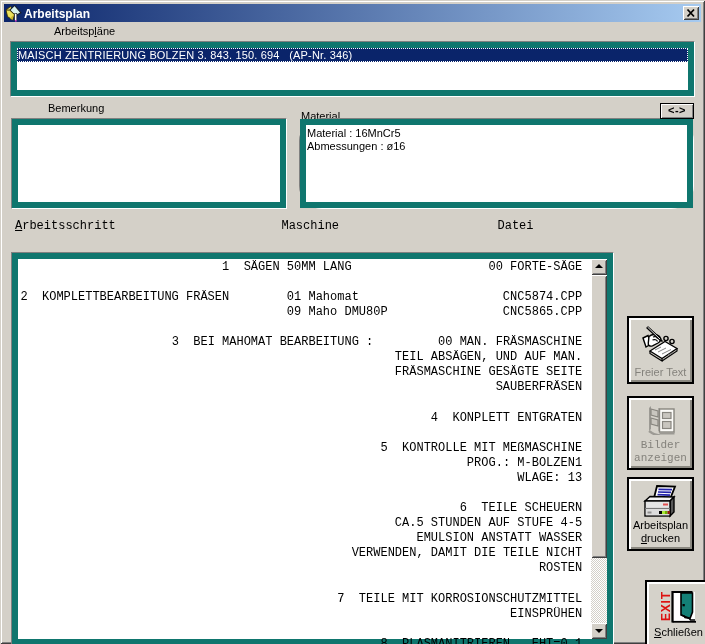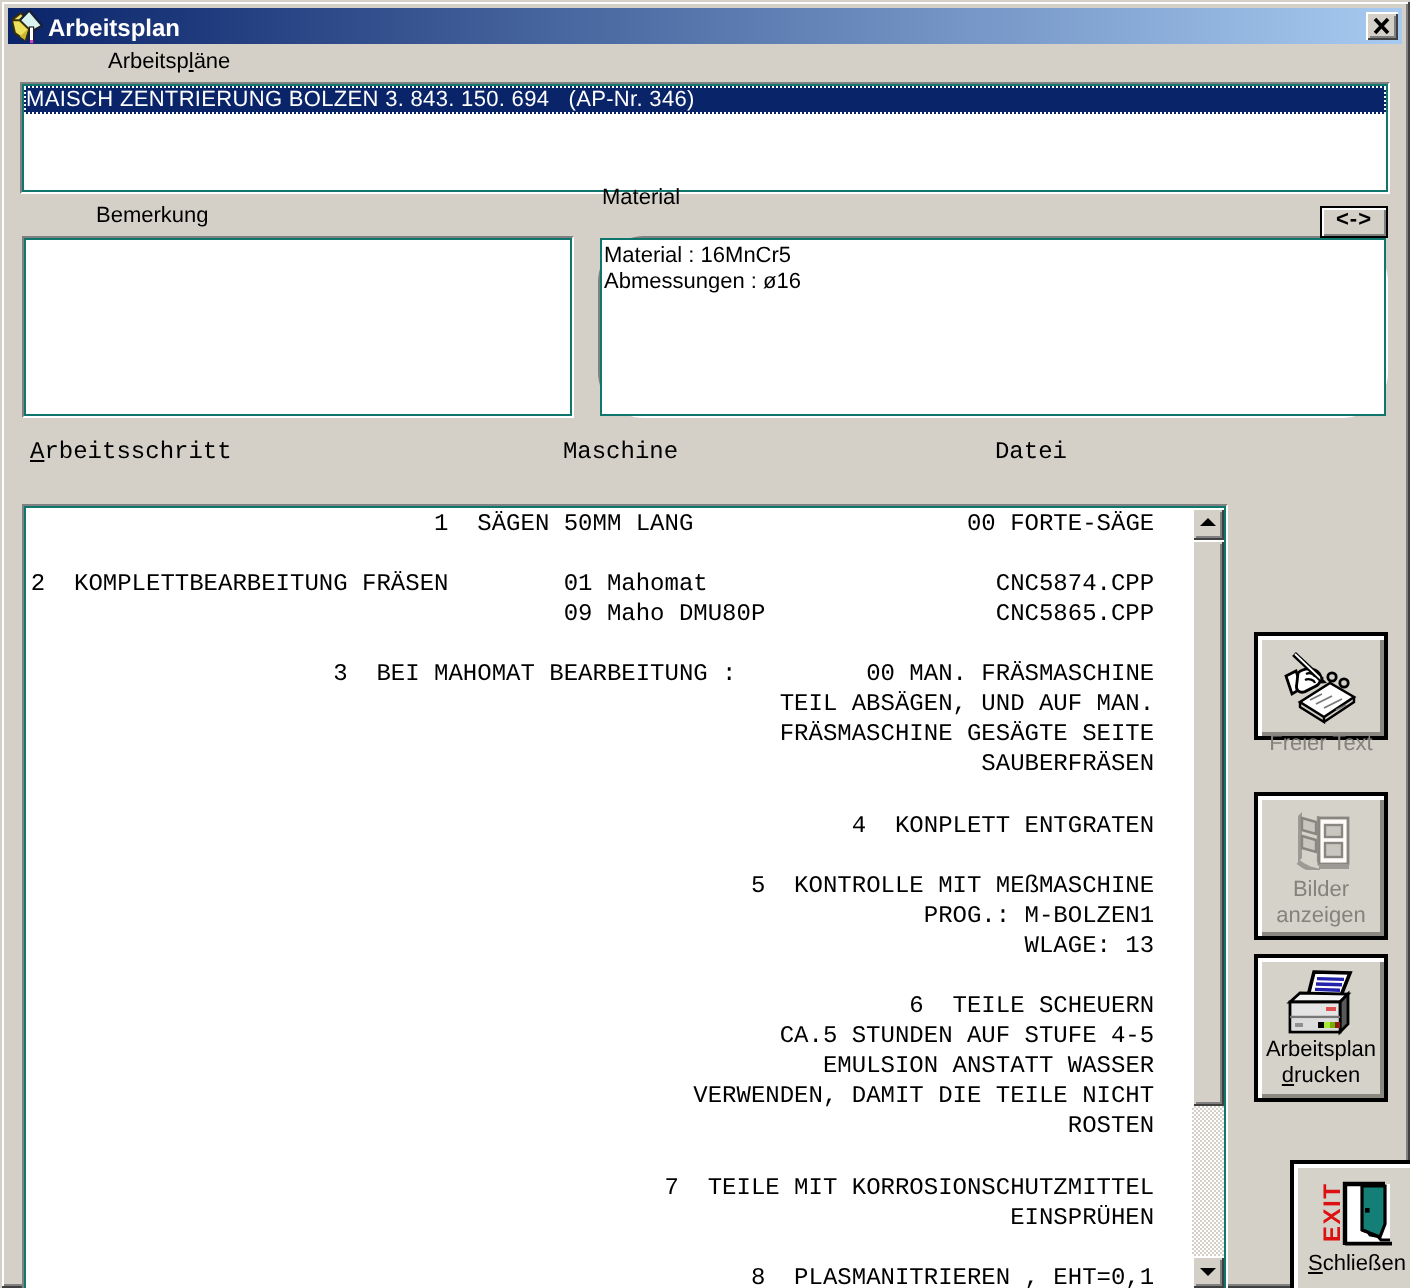--- a/index.html
+++ b/index.html
@@ -10,21 +10,21 @@
   font-family:"Liberation Sans",sans-serif;color:#000;}
 .abs{position:absolute;}
 .titlebar{left:4px;top:4px;width:697px;height:18px;
   background:linear-gradient(to right,#0a246a,#a6caf0);}
 .title-text{left:24px;top:8px;font-size:12px;font-weight:bold;color:#fff;line-height:12px;}
 .closebtn{left:683px;top:6px;width:16px;height:14px;background:#d4d0c8;
   box-shadow: inset 1px 1px 0 #fff, inset -1px -1px 0 #404040,
               inset 2px 2px 0 #d4d0c8, inset -2px -2px 0 #808080;}
 .label{font-size:11px;line-height:11px;}
 .sunken{border:1px solid;border-color:#808080 #fff #fff #808080;}
-.sunken-in{position:absolute;left:0;top:0;right:0;bottom:0;border:1px solid #0f766e;background:#fff;}
+.sunken-in{position:absolute;left:0;top:0;right:0;bottom:0;border:6px solid #0f766e;background:#fff;}
 .sel-row{position:absolute;left:0;top:0;right:0;height:14px;background:#0a246a;color:#fff;
   font-size:11px;line-height:14px;padding-left:1px;letter-spacing:0.16px;outline:1px dotted #fff;outline-offset:-1px;white-space:nowrap;}
 .smallbtn{left:660px;top:103px;width:32px;height:14px;background:#d4d0c8;border:1px solid #000;
   box-shadow: inset 1px 1px 0 #fff, inset -1px -1px 0 #808080;
   font-size:11px;font-weight:bold;text-align:center;line-height:13px;letter-spacing:0.5px;}
 pre{margin:0;font-family:"Liberation Mono",monospace;font-size:12px;line-height:15.1px;}
 .hdr{left:15px;top:219px;}
 .content{left:0;top:0;padding:0.6px 0 0 2.4px;}
 .bigbtn{left:627px;width:67px;box-sizing:border-box;background:#d5d2ca;border:2px solid #000;
   box-shadow: inset 2px 2px 0 #fff, inset -2px -2px 0 #8a8880;}
@@ -60,21 +60,21 @@
   <div class="sunken-in">
     <div class="sel-row">MAISCH ZENTRIERUNG BOLZEN 3. 843. 150. 694&nbsp;&nbsp;&nbsp;(AP-Nr. 346)</div>
   </div>
 </div>
 
 <div class="abs label" style="left:11px;top:103px;padding-left:37px;">Bemerkung</div>
 <div class="abs sunken" style="left:11px;top:118px;width:274px;height:89px;">
   <div class="sunken-in"></div>
 </div>
 
-<div class="abs label" style="left:301px;top:94px;">Material</div>
+<div class="abs label" style="left:301px;top:111px;">Material</div>
 <div class="abs sunken" style="left:299px;top:118px;width:393px;height:89px;border-radius:23px;">
   <div class="sunken-in">
     <div style="position:absolute;left:1px;top:2px;font-size:11px;line-height:13px;">Material : 16MnCr5<br>Abmessungen : ø16</div>
   </div>
 </div>
 <div class="abs smallbtn">&lt;-&gt;</div>
 
 <pre class="abs hdr"><u>A</u>rbeitsschritt                       Maschine                      Datei</pre>
 
 <div class="abs sunken" style="left:11px;top:252px;width:601px;height:392px;text-align:right;">
@@ -110,21 +110,21 @@
     <div class="abs sb-btn" style="right:0;top:0;width:16px;height:16px;">
       <div class="abs" style="left:4px;top:5px;width:0;height:0;border-left:4px solid transparent;border-right:4px solid transparent;border-bottom:4px solid #000;"></div>
     </div>
     <div class="abs sb-btn" style="right:0;top:16px;width:16px;height:283px;"></div>
     <div class="abs sb-btn" style="right:0;bottom:0;width:16px;height:16px;">
       <div class="abs" style="left:4px;top:6px;width:0;height:0;border-left:4px solid transparent;border-right:4px solid transparent;border-top:4px solid #000;"></div>
     </div>
   </div>
 </div>
 
-<div class="abs bigbtn" style="top:316px;height:54px;">
+<div class="abs bigbtn" style="top:316px;height:68px;">
   <svg width="40" height="38" viewBox="0 0 40 38" style="position:absolute;left:11px;top:6px;">
 
     <polygon points="10,27 25,17.5 37,24.5 22,34.5" fill="#fff" stroke="#000" stroke-width="1.3"></polygon>
     <path d="M10,27 L10,29.5 L22,37 L22,34.5 M37,24.5 L37,27 L22,37" fill="none" stroke="#000" stroke-width="1.2"></path>
     <path d="M15,26 l6,-3 m-3,5 l8,-4 m-4,6 l9,-4.5 m-3,5.5 l5,-2.5" stroke="#777" stroke-width="0.9" fill="none"></path>
 
     <circle cx="26" cy="14.5" r="2.1" fill="none" stroke="#000" stroke-width="1.4"></circle>
     <circle cx="32" cy="17.5" r="2.1" fill="none" stroke="#000" stroke-width="1.4"></circle>
 
     <polygon points="3,14 8,11.5 11,20 6,23" fill="#fff" stroke="#000" stroke-width="1.4"></polygon>
@@ -143,21 +143,21 @@
     <polygon points="1,3 3,1 3,24 1,26" fill="#9c9a94" stroke="none"></polygon>
     <path d="M11,3 L11,26" stroke="#9c9a94" stroke-width="1.2"></path>
     <polygon points="3,4 10,6 10,12 3,10" fill="#c9c6bf" stroke="#88867f" stroke-width="1.2"></polygon>
     <polygon points="3,13 10,15 10,21 3,19" fill="#c9c6bf" stroke="#88867f" stroke-width="1.2"></polygon>
     <path d="M1,26 l3,2 l3,1.5 l4,1 l1,0" stroke="#9c9a94" stroke-width="2.5" fill="none"></path>
     <rect x="11.5" y="4" width="14.5" height="23" fill="#fcfbf8" stroke="#88867f" stroke-width="1.4"></rect>
     <rect x="14.5" y="7.5" width="8.5" height="6" fill="#c9c6bf" stroke="#88867f" stroke-width="1.2"></rect>
     <rect x="14.5" y="16.5" width="8.5" height="7" fill="#c9c6bf" stroke="#88867f" stroke-width="1.2"></rect>
     <rect x="11.5" y="27" width="15" height="2.5" fill="#9c9a94"></rect>
   </svg>
-  <div class="blabel dis" style="top:41px;">Bilder<br>anzeigen</div>
+  <div class="blabel dis" style="top:41px;font-family:Liberation Mono, monospace;">Bilder<br>anzeigen</div>
 </div>
 
 <div class="abs bigbtn" style="top:477px;height:74px;">
   <svg width="36" height="34" viewBox="0 0 36 34" style="position:absolute;left:13px;top:5px;">
 
     <polygon points="15,2 33,2.5 28,15 12,14" fill="#fff" stroke="#000" stroke-width="1.8"></polygon>
     <path d="M16.5,5.3 l13.5,0.4 M16,8 l13,0.4 M15.5,10.7 l12.5,0.4 M15,13.2 l12,0.3" stroke="#2222aa" stroke-width="1.7" fill="none"></path>
 
     <polygon points="3,17 8,12.5 32,13 28,17" fill="#f4f4f4" stroke="#000" stroke-width="1.4"></polygon>
 

